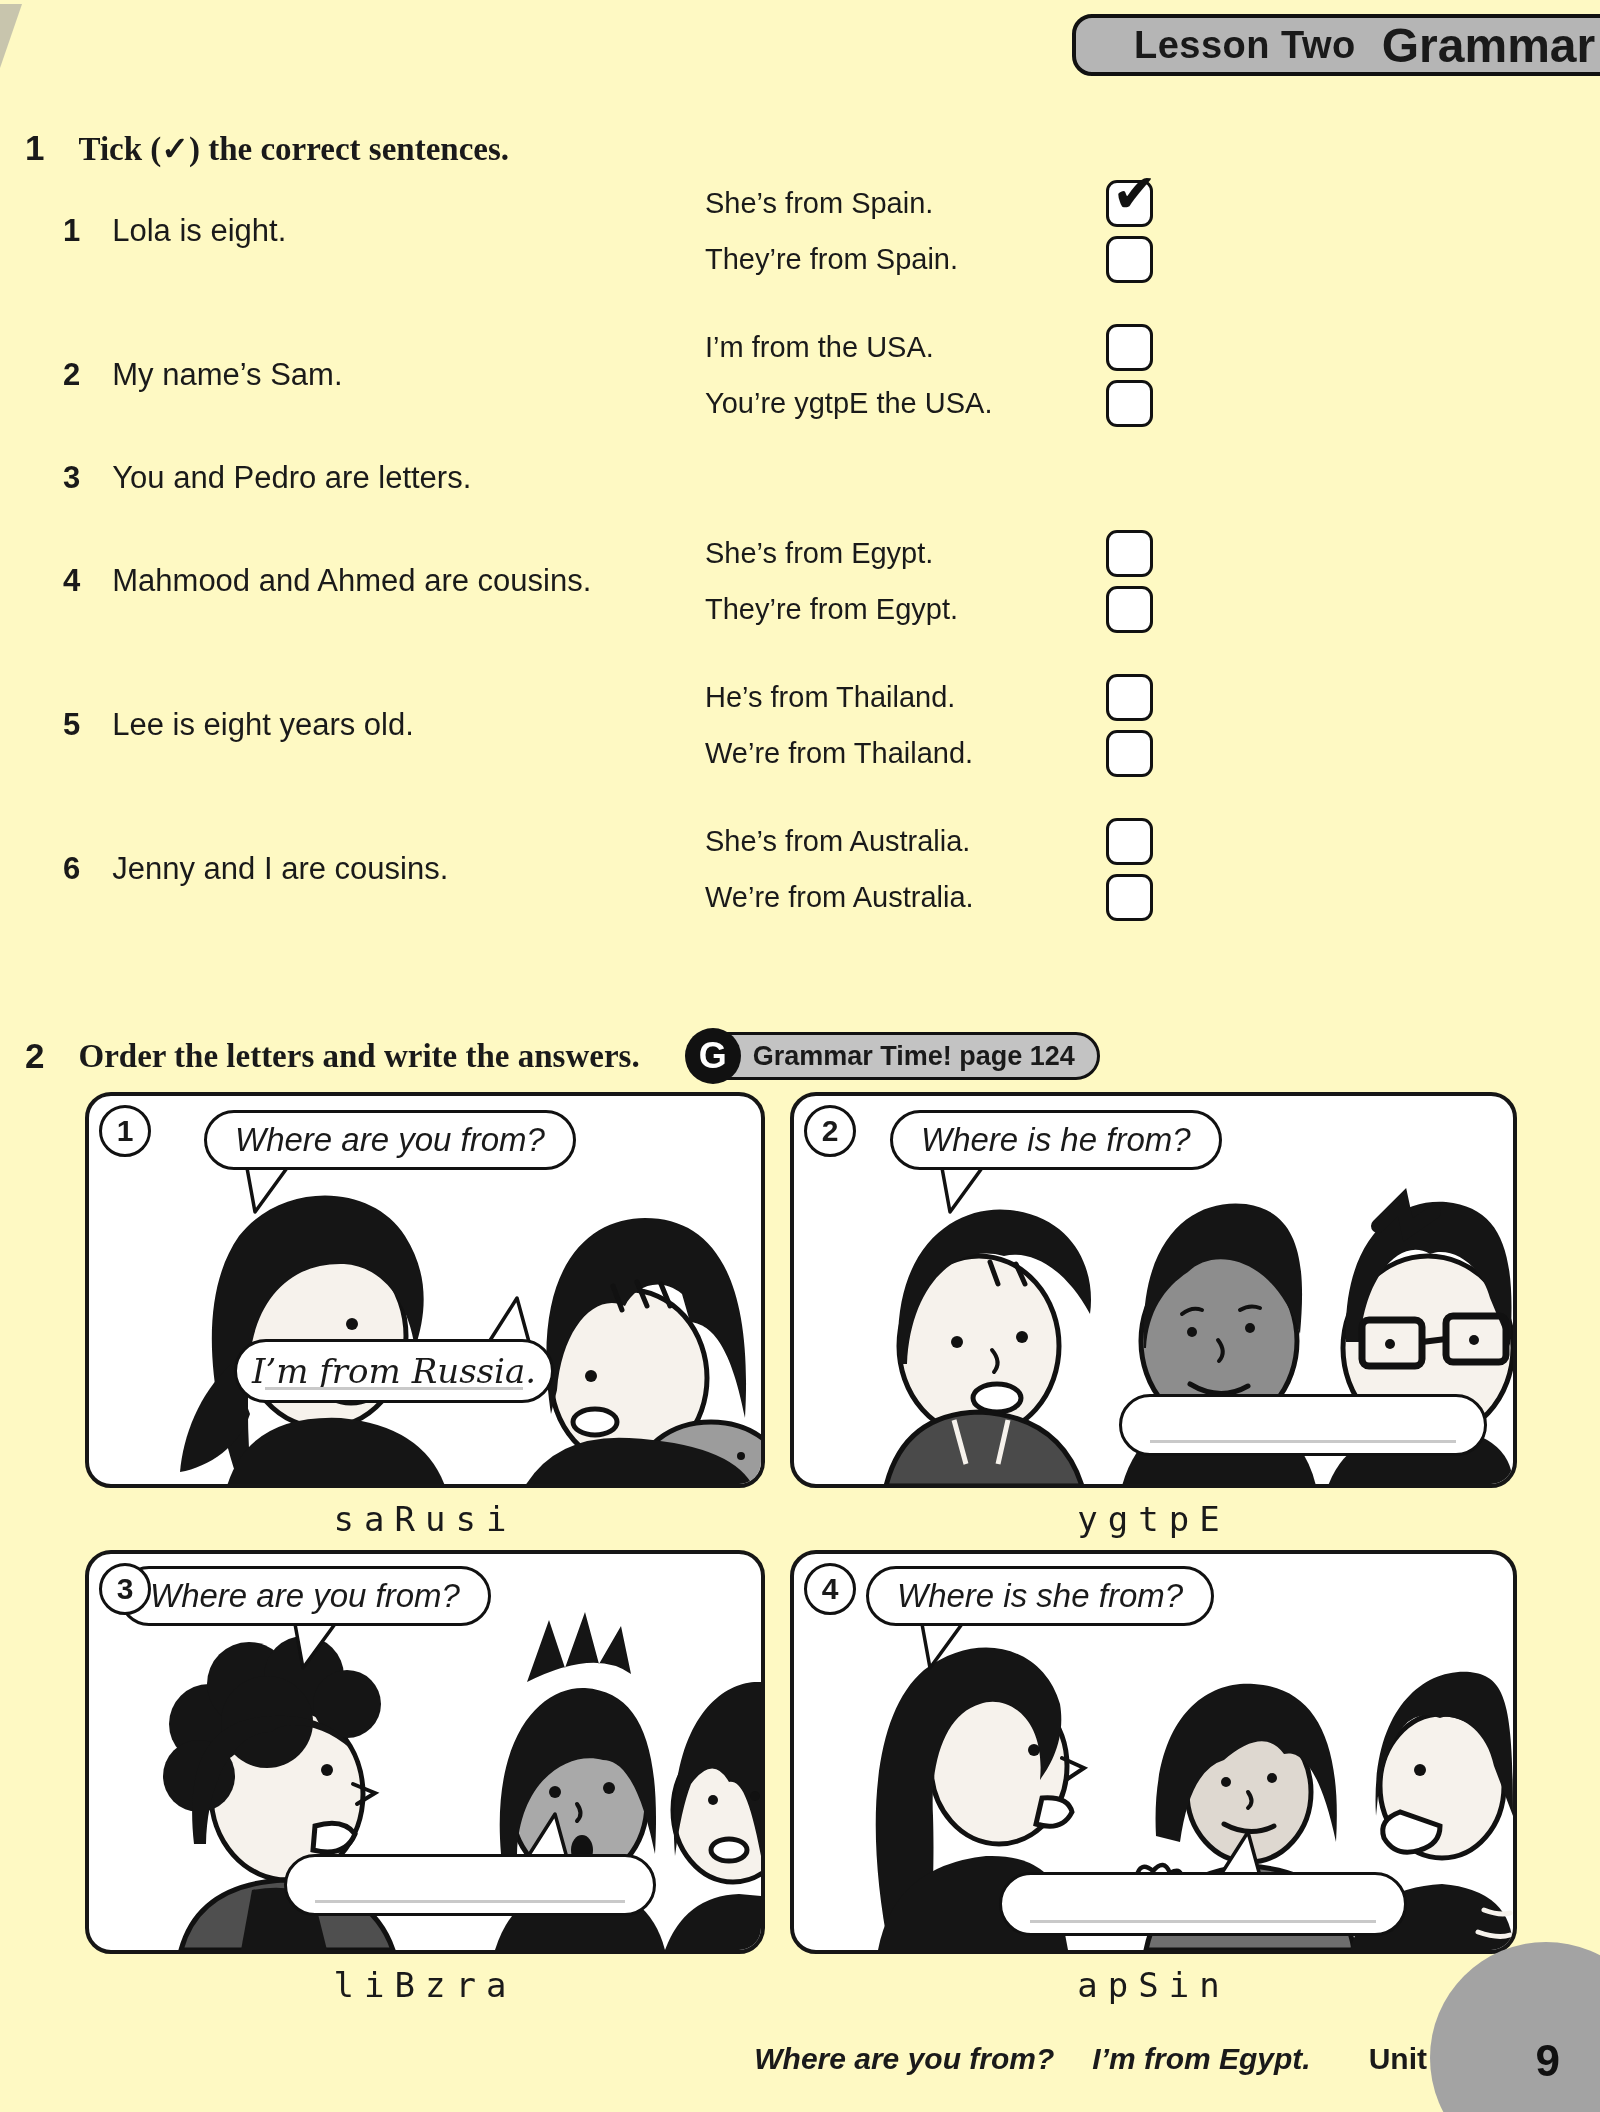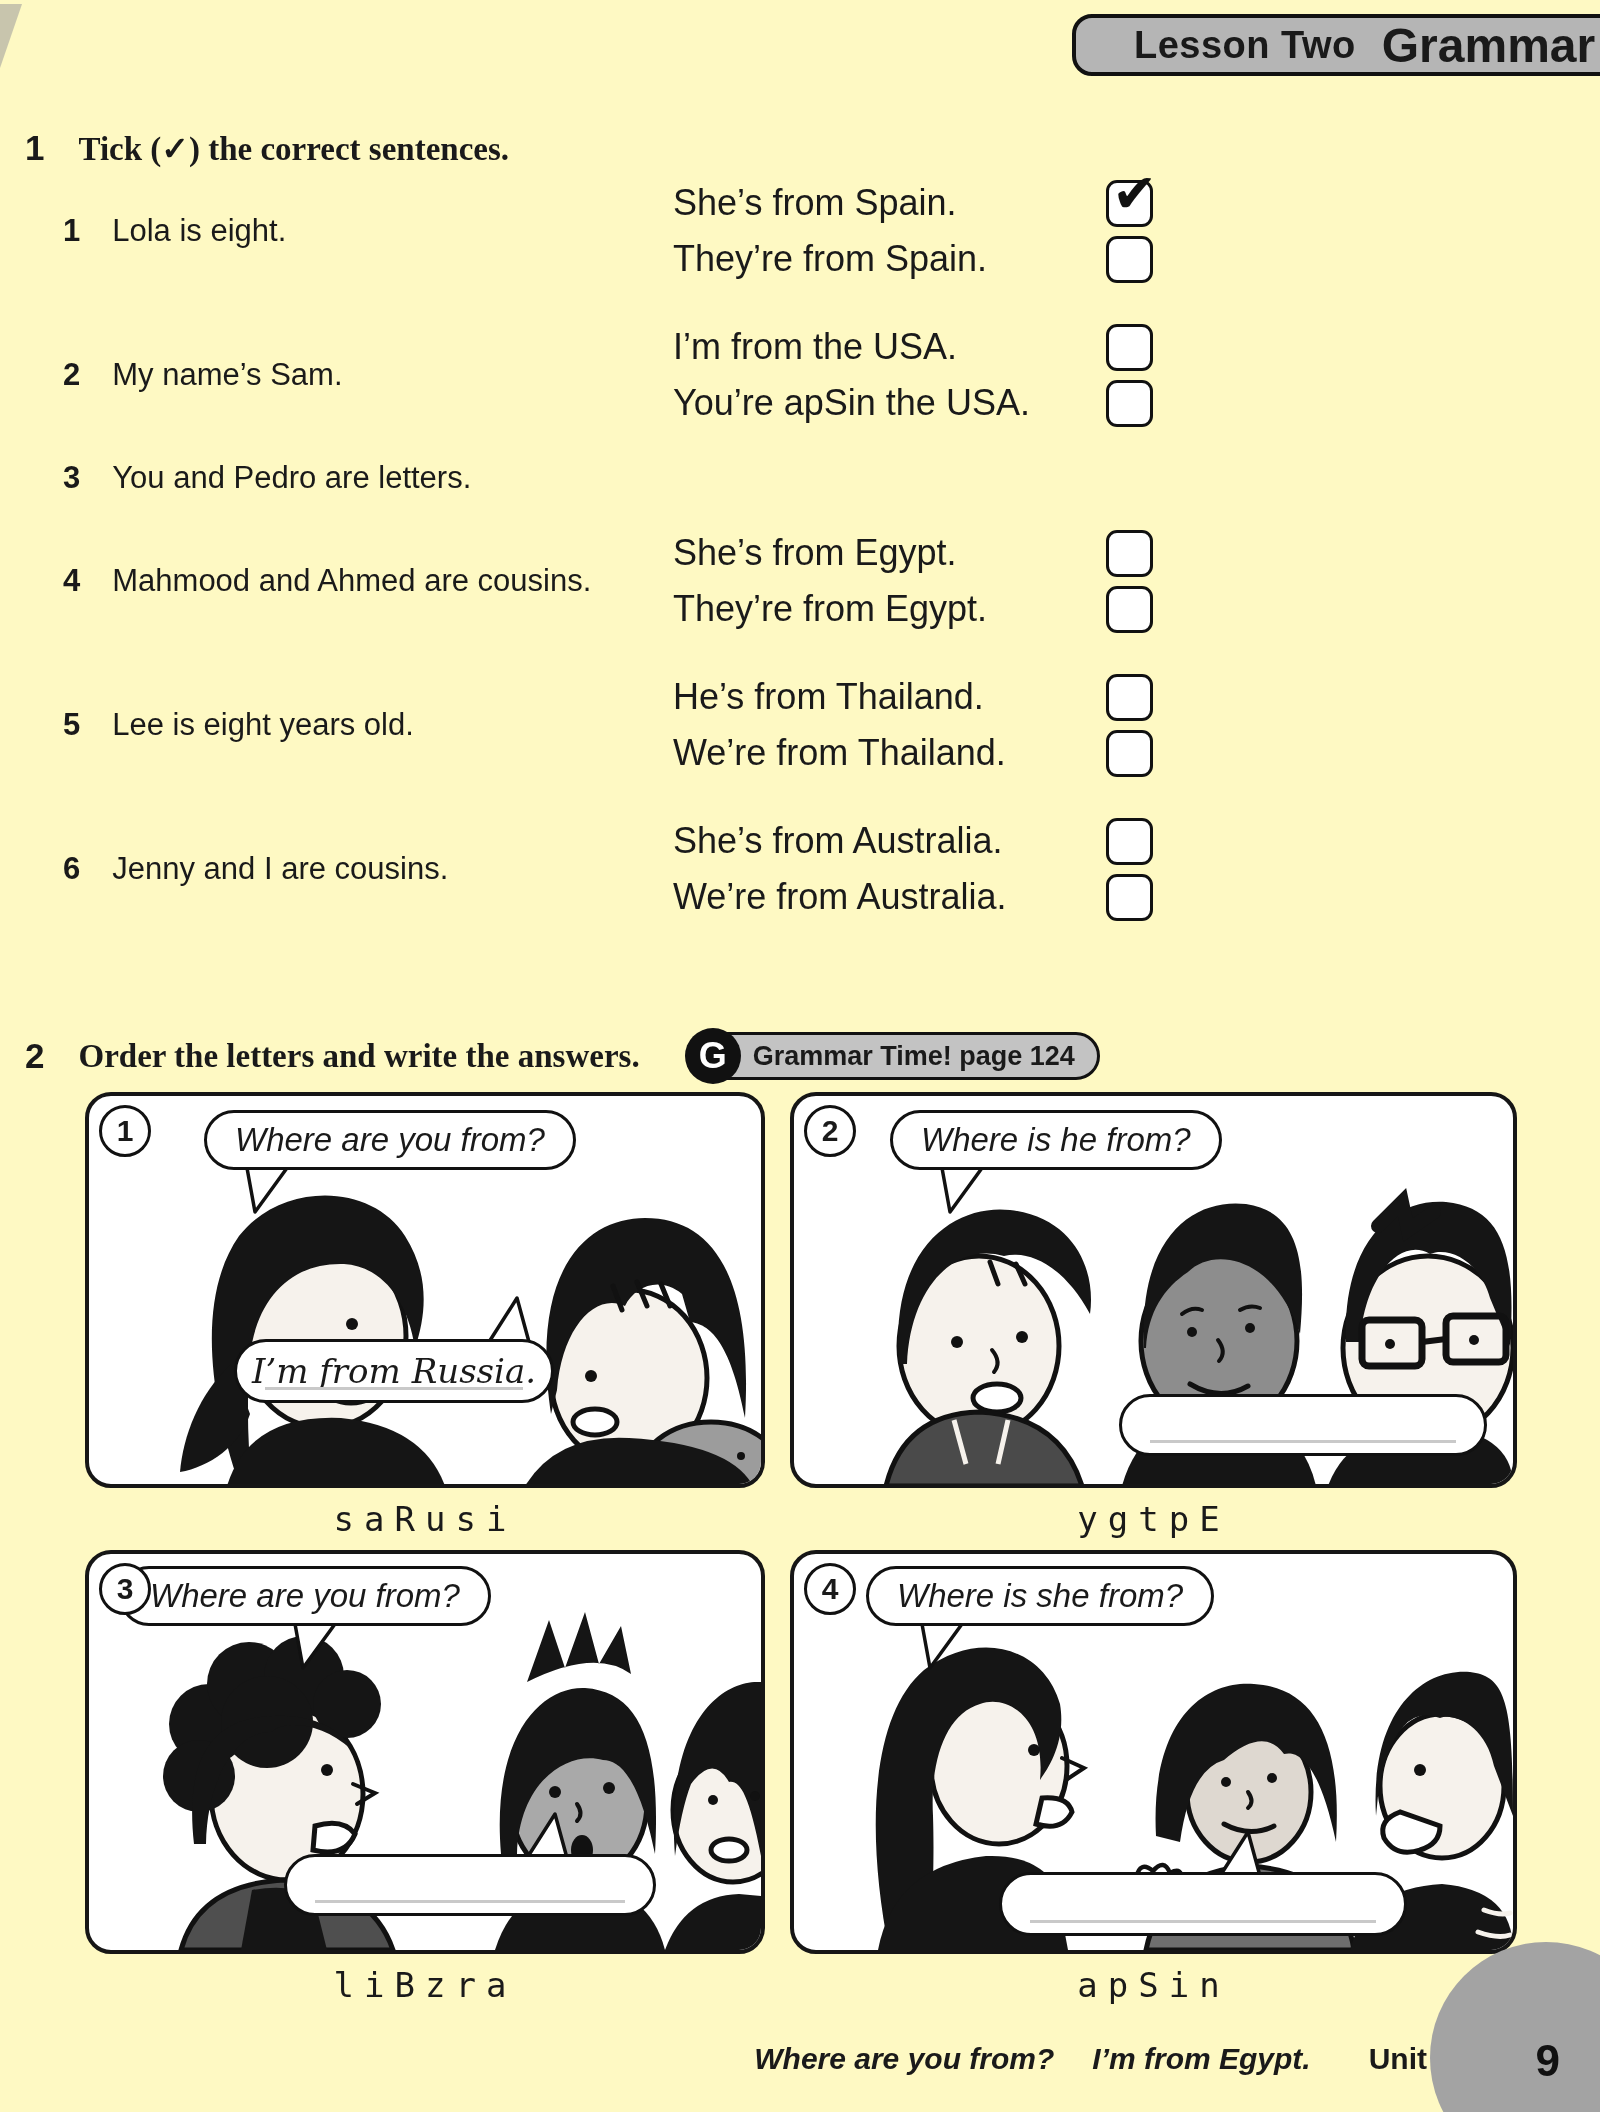--- a/index.html
+++ b/index.html
@@ -25,21 +25,21 @@
   .ex1-title-row{ top:128px; left:25px; }
   .ex-num{ font-weight:bold; font-size:35px; }
   .ex-title{ font-weight:bold; font-size:33px;font-family:Liberation Serif, serif; }
   .ex1-items{ position:absolute; top:172px; left:25px; width:1128px; }
   .tick-item{ display:flex; align-items:center; margin-bottom:26px; }
   .tick-item .left{ width:648px; display:flex; gap:32px; padding-left:38px; }
   .item-num{ font-weight:bold; font-size:31px; }
   .item-prompt{ font-size:31px; }
   .tick-item .right{ width:480px; }
   .opt-row{ display:flex; align-items:center; height:50px; margin:6px 0; }
-  .opt-text{ flex:1; font-size:36px; }
+  .opt-text{ flex:1; font-size:29px;margin-left:32px; }
   .checkbox{
     width:47px; height:47px; border:3.5px solid #111; border-radius:11px;
     background:#fff; position:relative; flex:0 0 auto;
   }
   .check-mark{
     position:absolute; left:3px; top:-16px; font-size:54px; font-weight:bold;
     font-family:"DejaVu Sans", sans-serif; color:#111; line-height:1;
   }
   
   .ex2-title-row{ top:1032px; left:25px; align-items:center; }
@@ -149,21 +149,21 @@
         <span class="item-prompt">My name’s Sam.</span>
       </div>
       <div class="right">
         <div class="opt-row">
           <span class="opt-text">I’m from the USA.</span>
           <span class="checkbox">
               <span class="check-mark"></span>
             </span>
         </div>
         <div class="opt-row">
-          <span class="opt-text">You’re apSin the USA.</span>
+          <span class="opt-text">You’re ygtpE the USA.</span>
           <span class="checkbox">
               <span class="check-mark"></span>
             </span>
         </div>
       </div>
     </div>
 
     <div class="tick-item">
       <div class="left">
         <span class="item-num">3</span>

